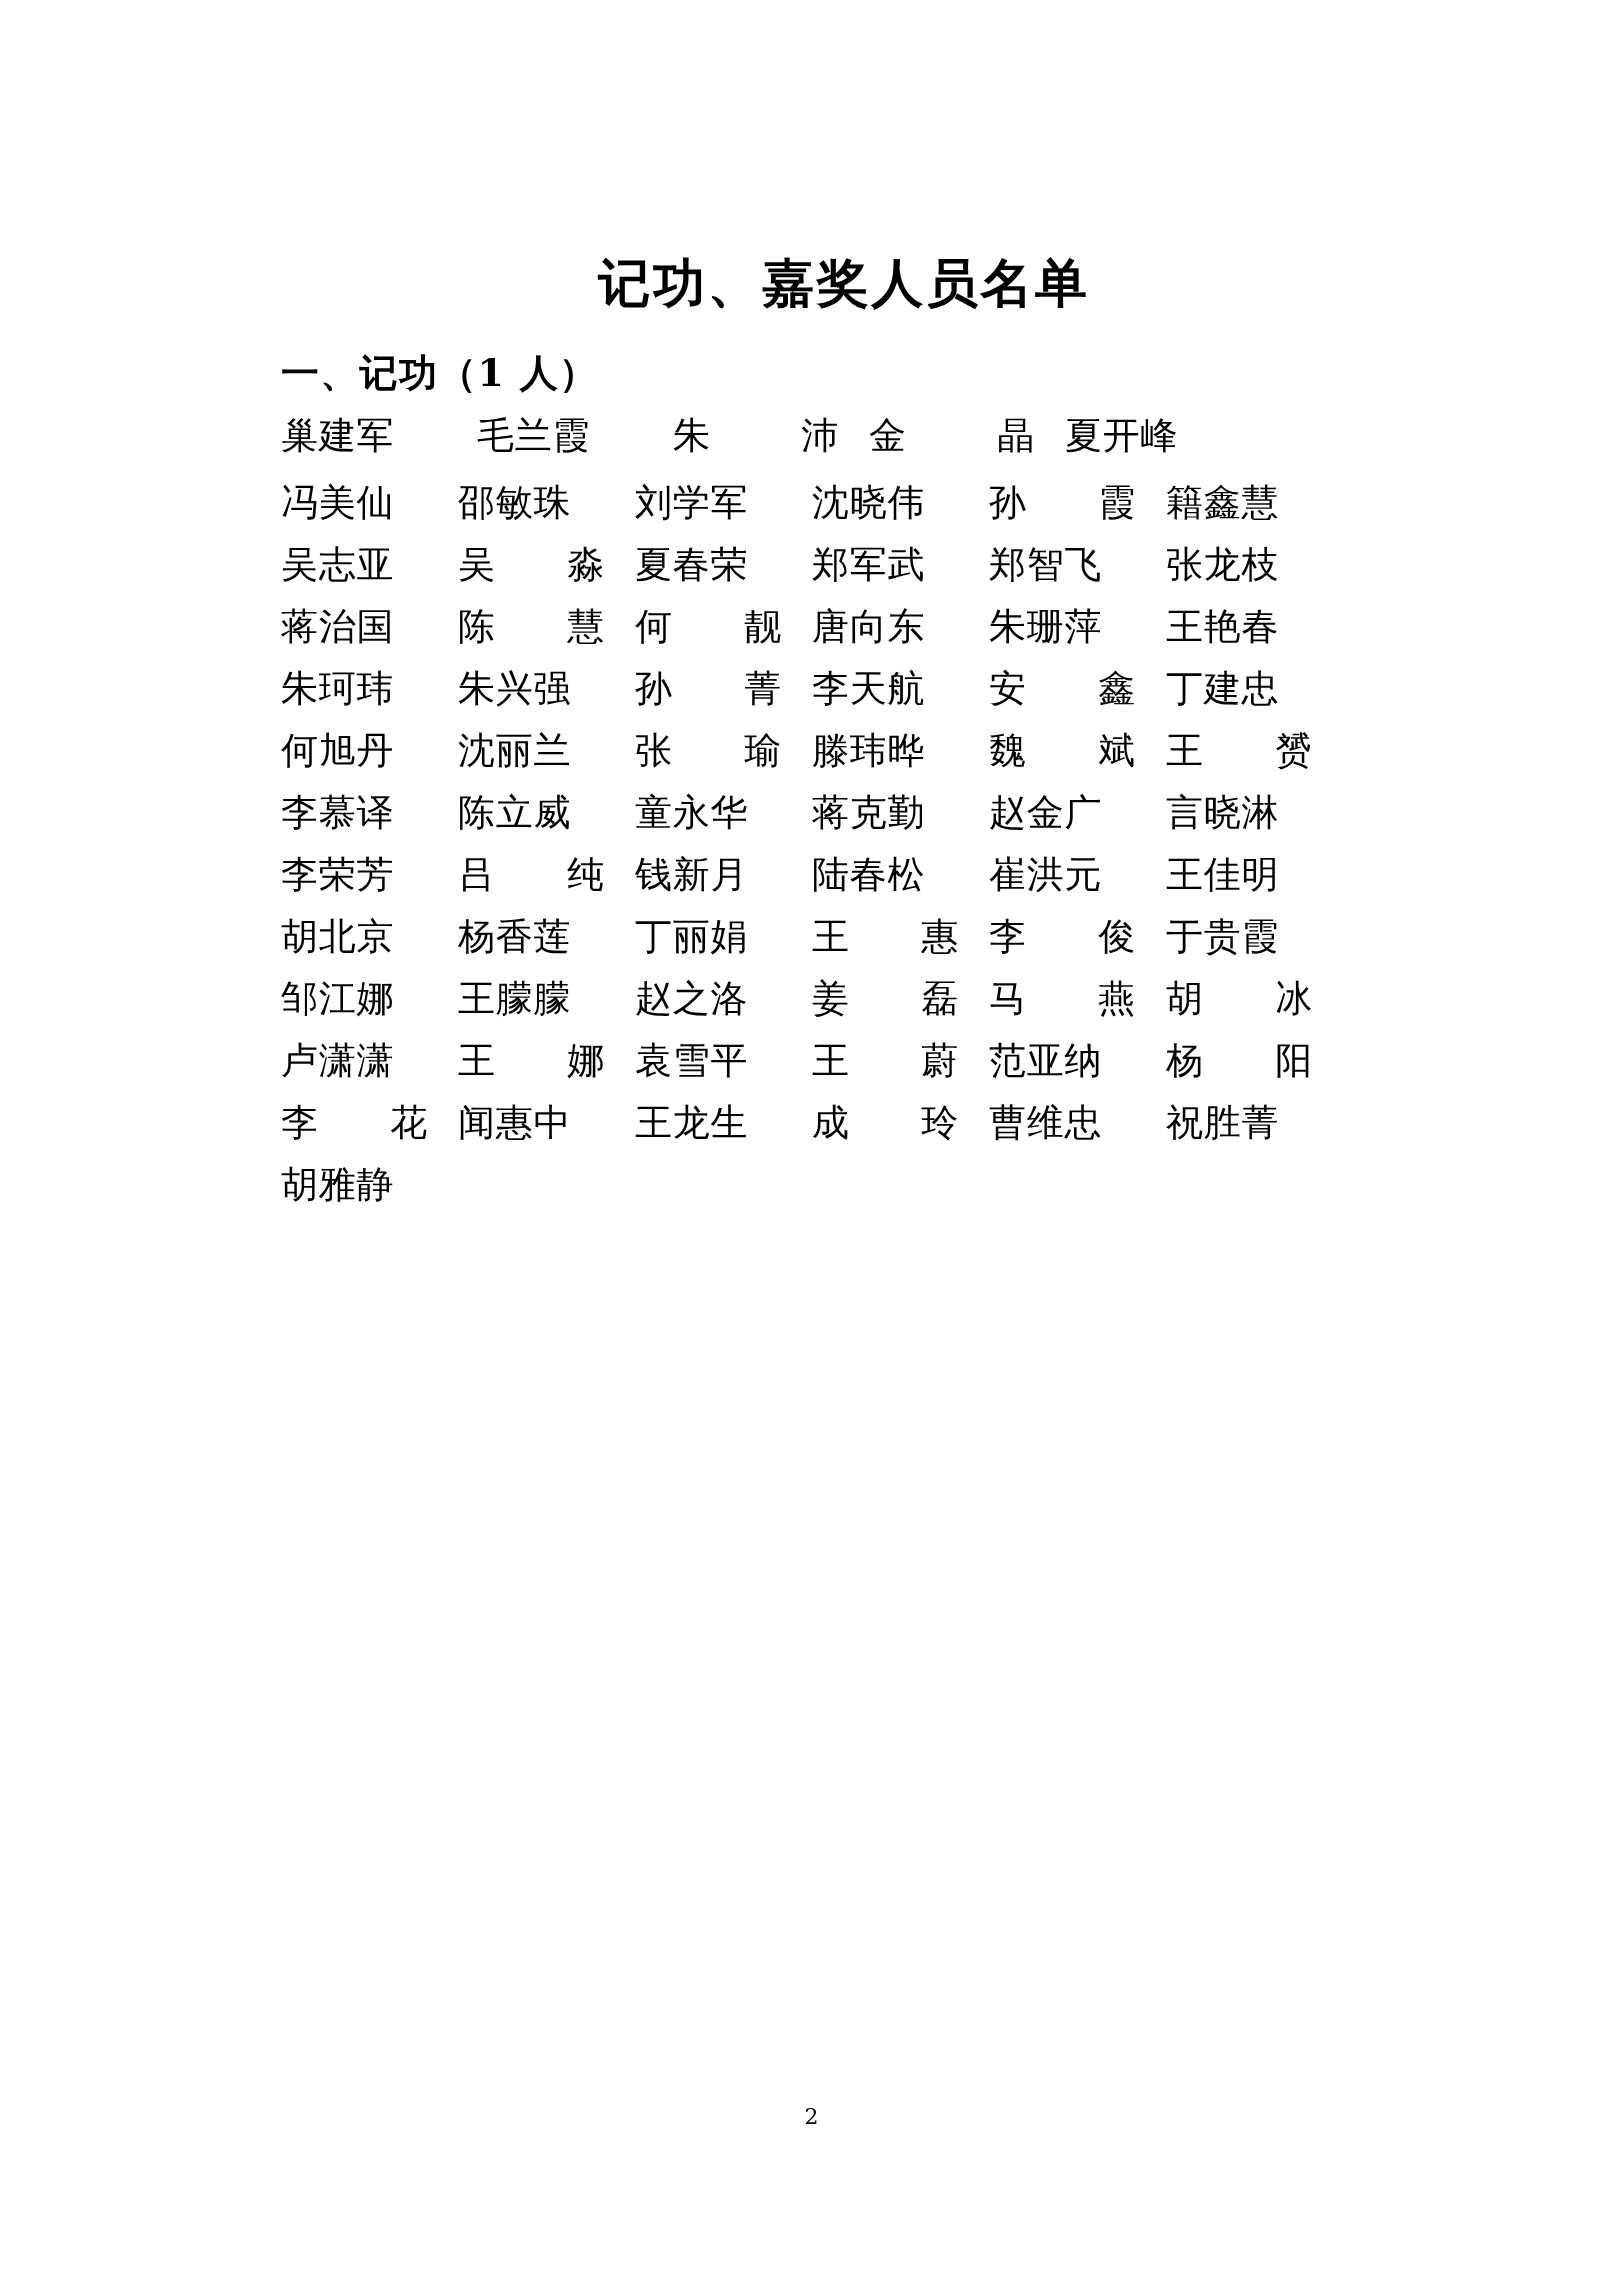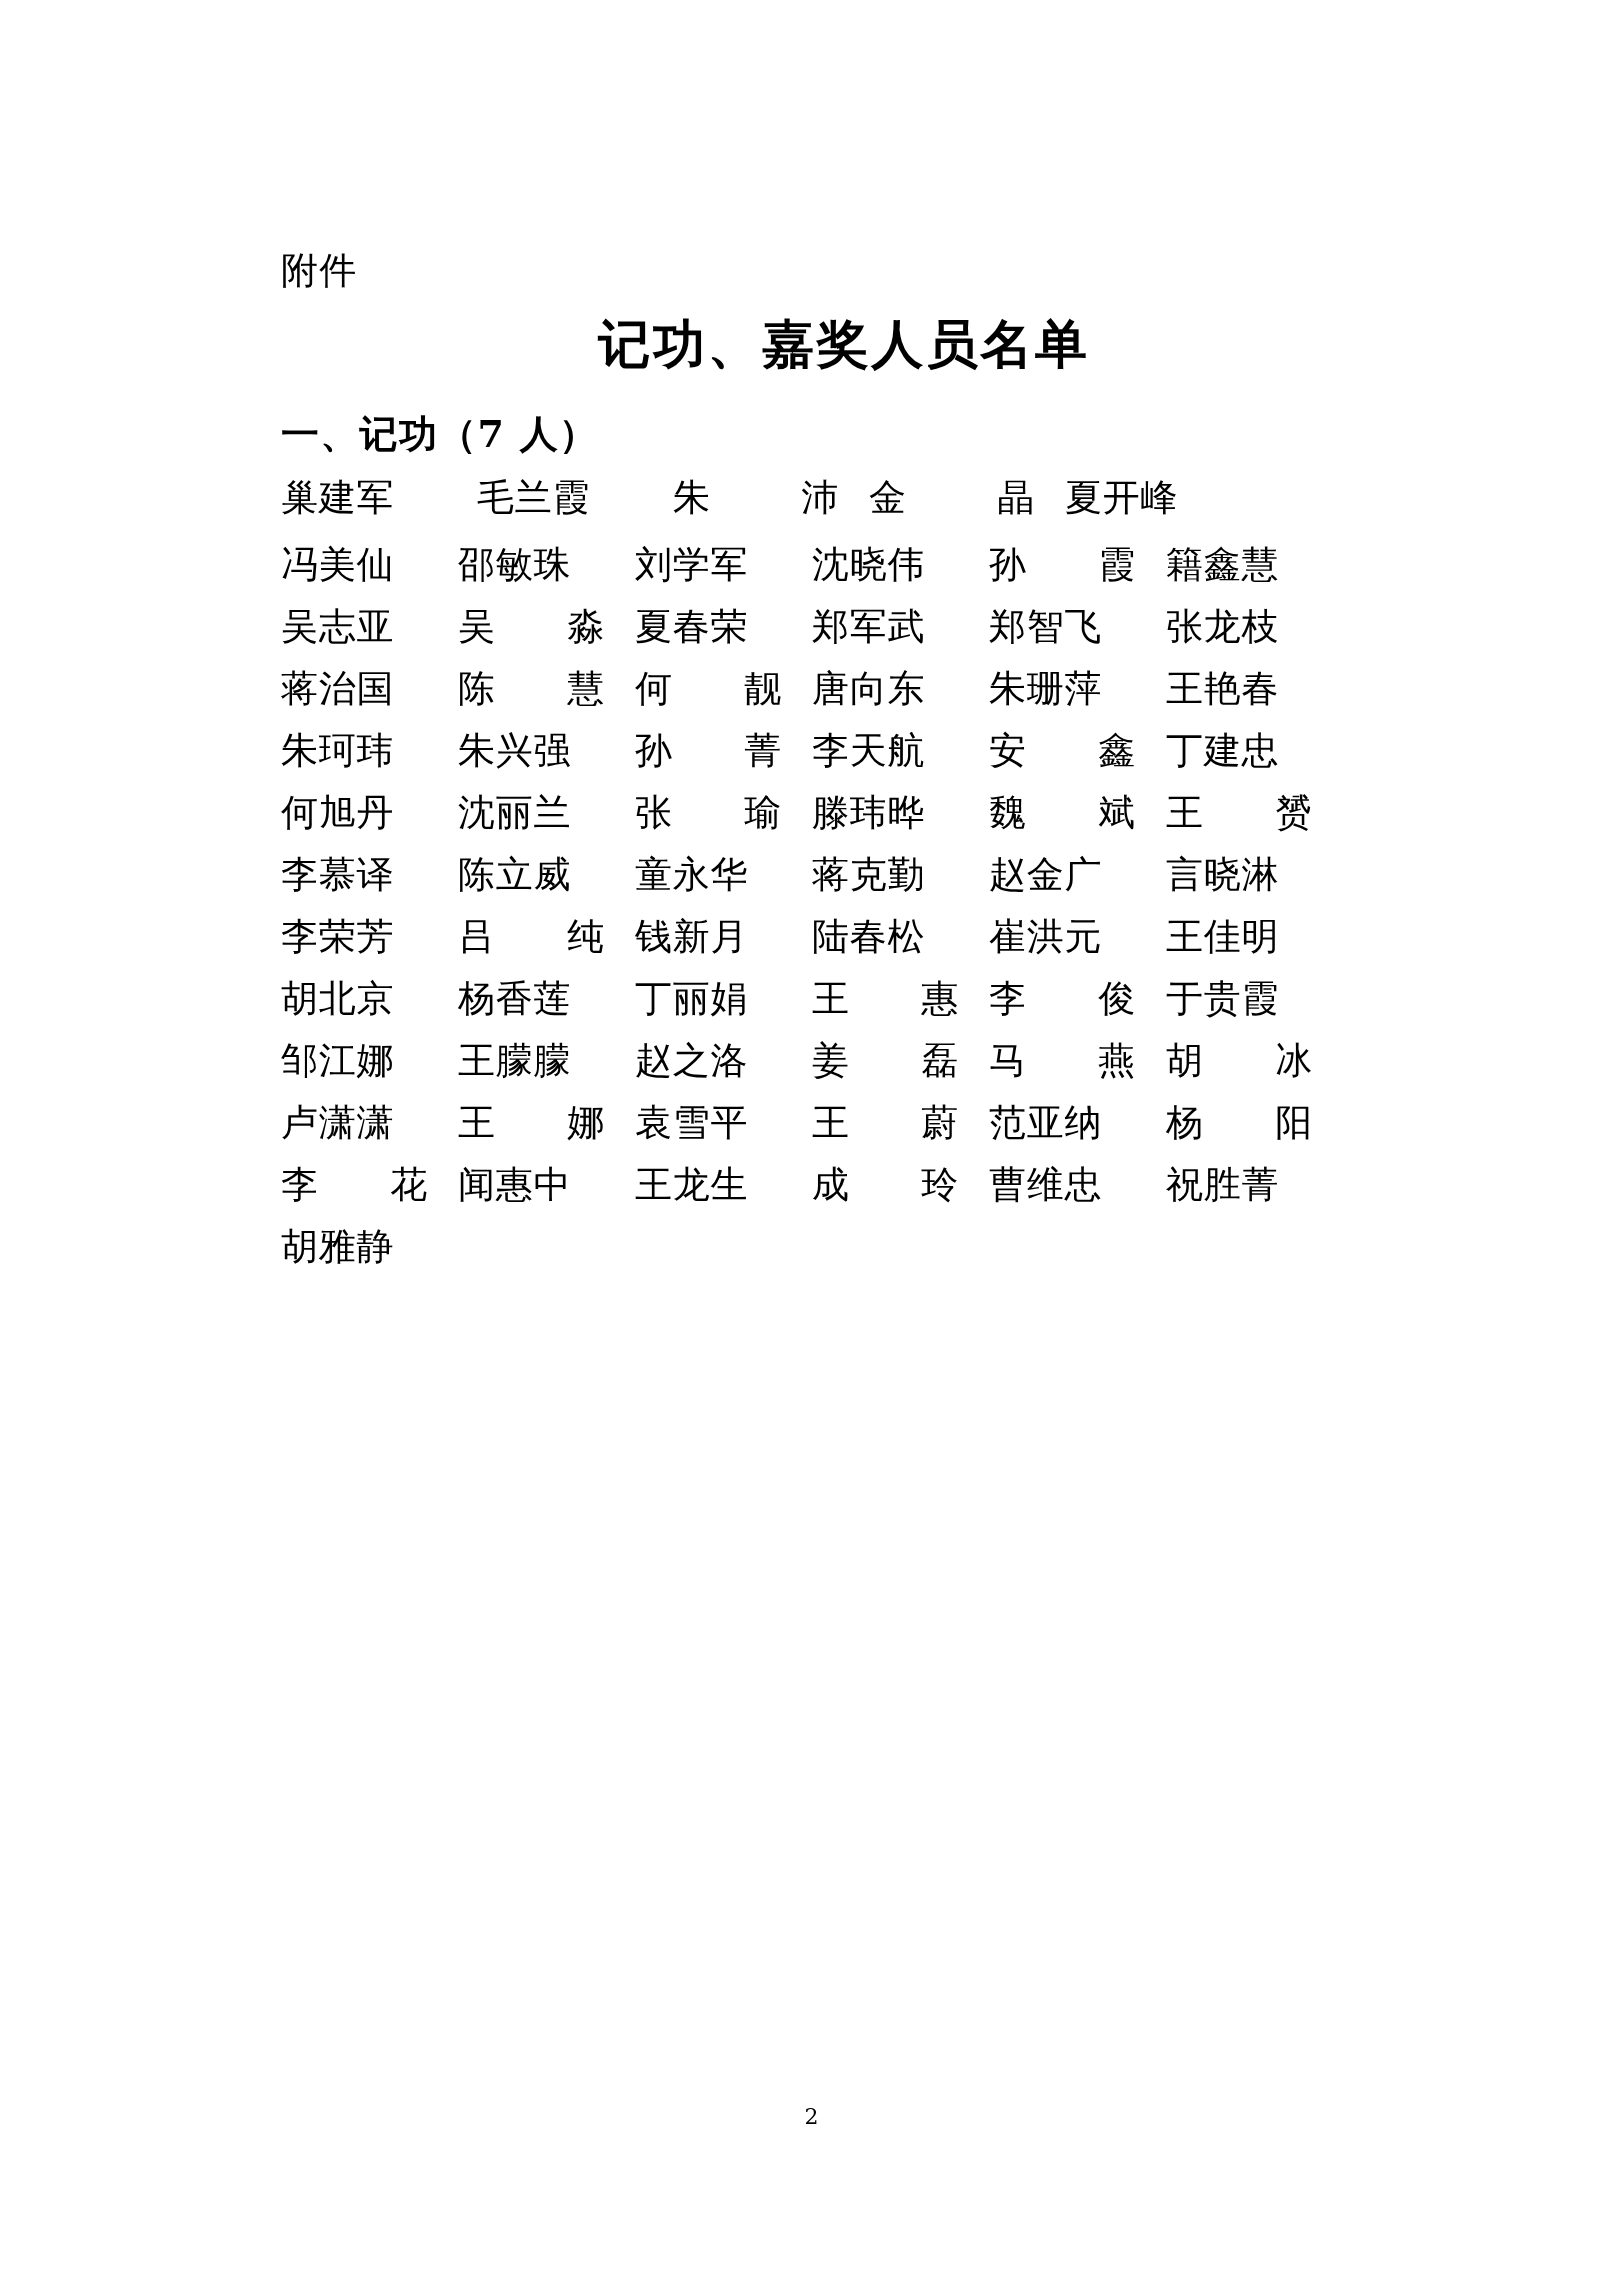--- a/index.html
+++ b/index.html
@@ -87,26 +87,25 @@
     font-size: 22px;
     font-family: "DejaVu Serif", "Liberation Serif", serif;
   }
 </style>
 </head>
 <body>
 
 <div class="page">
   <div class="content">
 
-    <div class="attachment-label">附件</div>
 
     <div class="doc-title">记功、嘉奖人员名单</div>
 
     <div class="section">
-      <div class="section-heading">一、记功（7 人）</div>
+      <div class="section-heading">一、记功（1 人）</div>
       <div class="merit-block">
         <div class="names-row merit">
           <span class="name-cell" style="justify-content: flex-start;">
               <span class="ch">巢</span>
               <span class="ch">建</span>
               <span class="ch">军</span>
             </span>
           <span class="name-cell" style="justify-content: flex-start;">
               <span class="ch">毛</span>
               <span class="ch">兰</span>

